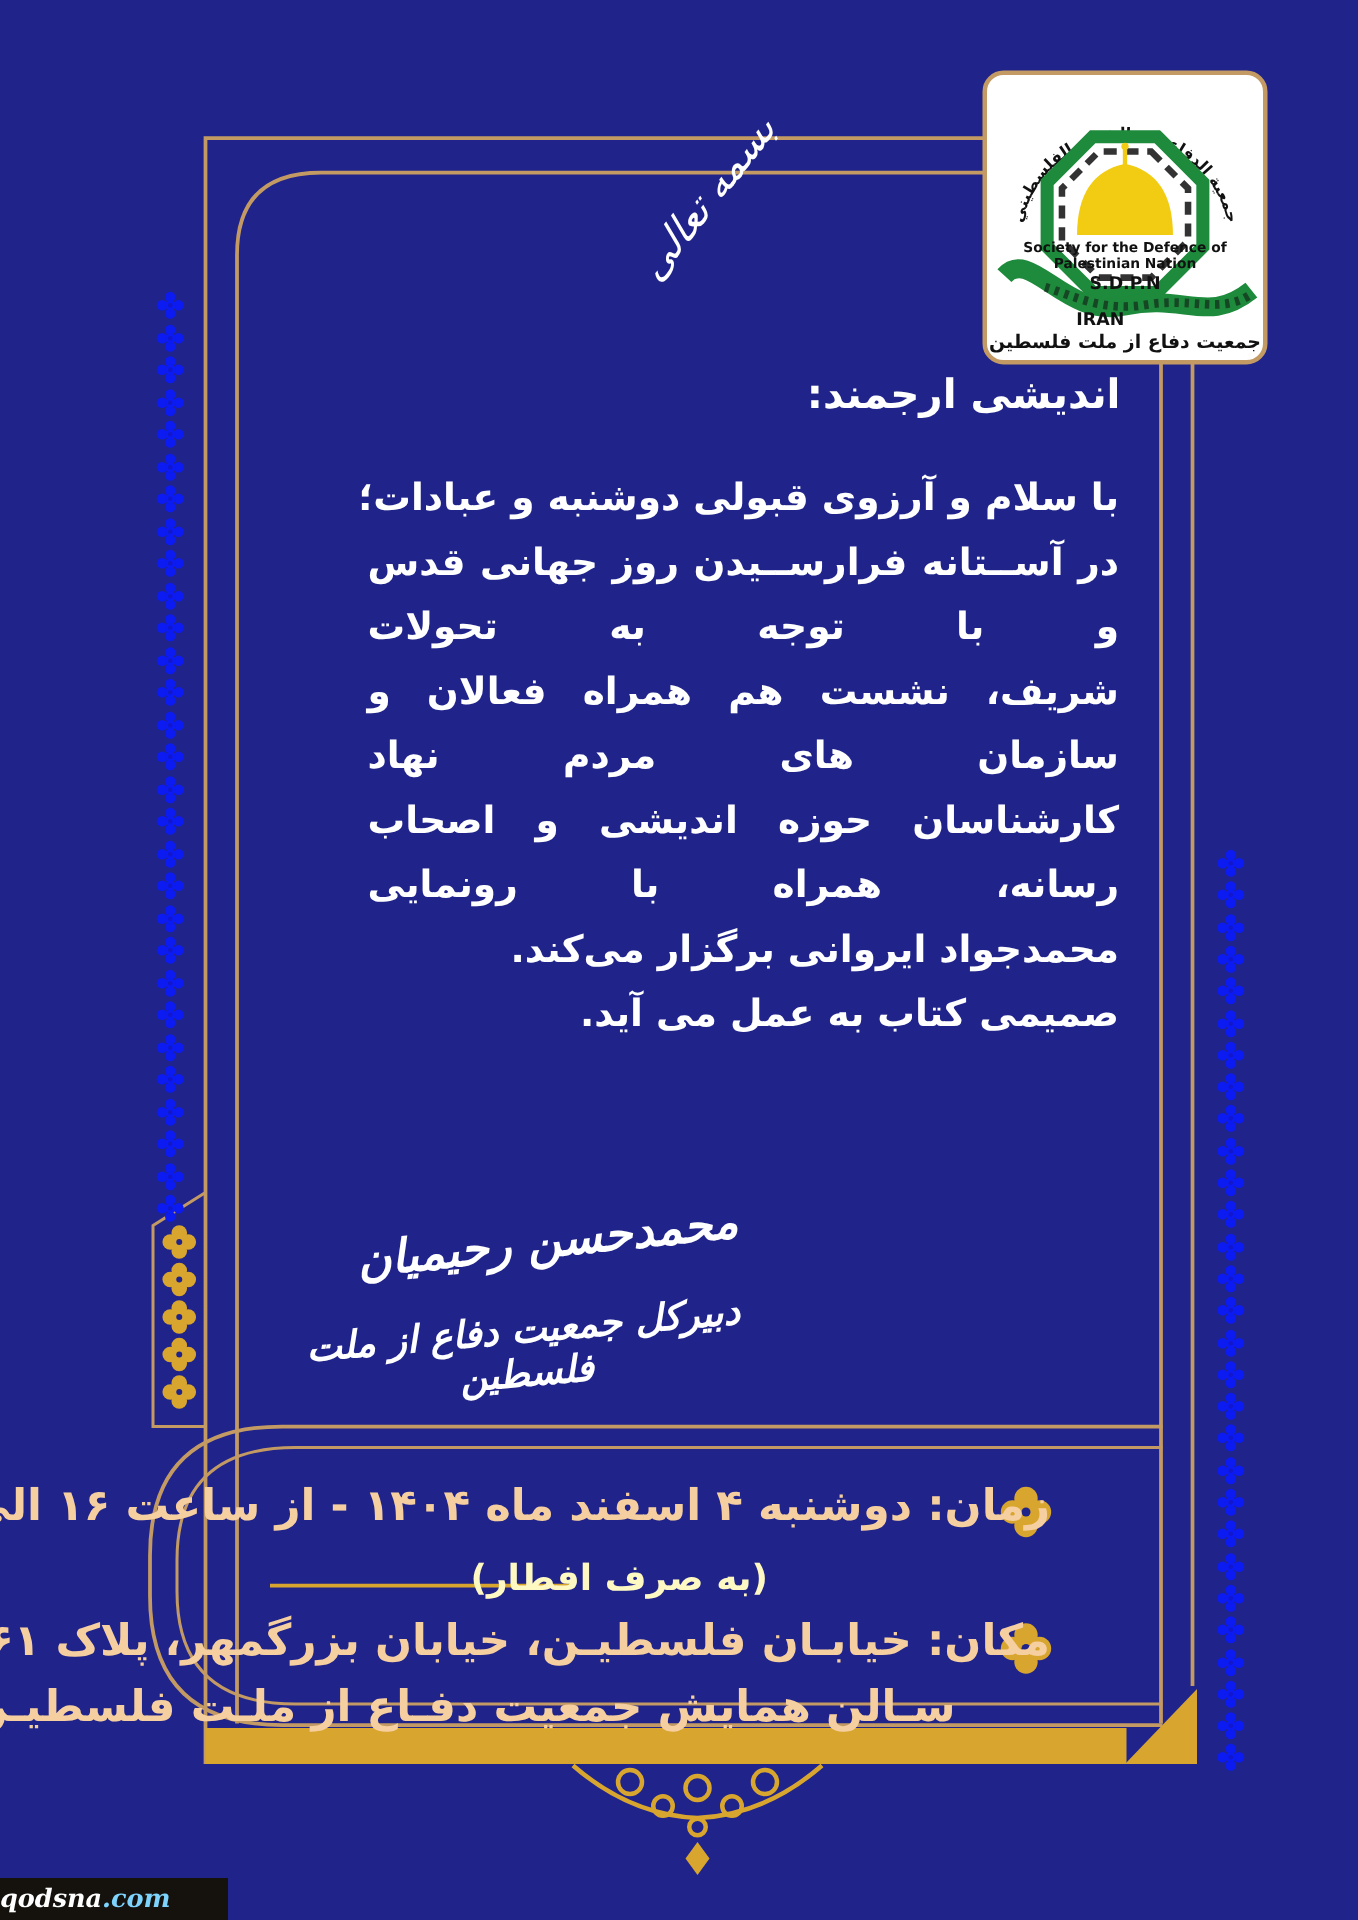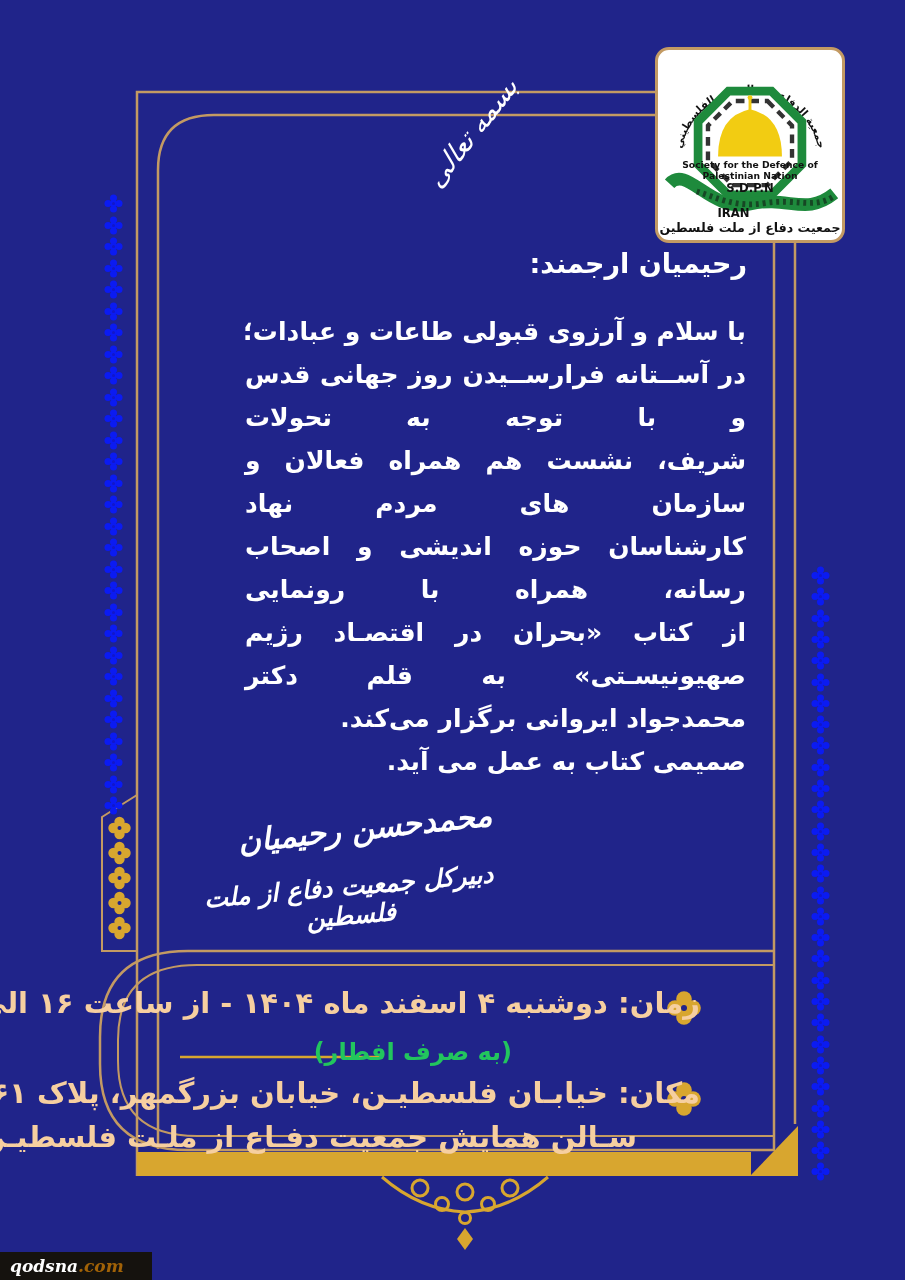--- a/index.html
+++ b/index.html
@@ -19,31 +19,31 @@
   .bismillah{left:392px;top:116px;width:160px;color:#fff;font-size:27px;font-style:italic;
              direction:rtl;text-align:center;transform:rotate(-52deg) skewX(-8deg);}
   .sig-name{left:215px;top:810px;width:300px;text-align:center;color:#fff;font-size:31px;
             font-style:italic;font-weight:bold;direction:rtl;transform:rotate(-6deg);}
   .sig-title{left:160px;top:872px;width:380px;text-align:center;color:#fff;font-size:25px;
              font-style:italic;font-weight:bold;direction:rtl;transform:rotate(-5deg);}
   
   .inforow{position:absolute;display:flex;align-items:center;gap:13px;direction:rtl;
            color:#f6cfa0;font-weight:bold;font-size:29px;white-space:nowrap;}
   .time-row{top:986px;right:205px;}
-  .iftar{top:1038px;right:393px;color:#22c55e;font-size:24px;font-weight:bold;direction:rtl;white-space:nowrap;}
+  .iftar{top:1038px;right:393px;color:#fef9c3;font-size:24px;font-weight:bold;direction:rtl;white-space:nowrap;}
   .loc-row{top:1076px;right:205px;}
   .venue{top:1120px;right:268px;color:#f6cfa0;font-weight:bold;font-size:29px;direction:rtl;white-space:nowrap;}
   
   .logobox{left:655px;top:47px;width:190px;height:196px;background:#fff;border:3px solid #c39a63;
            border-radius:14px;box-sizing:border-box;overflow:hidden;}
   
   .watermark{left:0;top:1252px;width:152px;height:28px;background:#15120e;display:flex;
-             align-items:center;padding-left:10px;box-sizing:border-box;
+             align-items:center;box-sizing:border-box;
              font-family:"DejaVu Serif",serif;font-style:italic;font-weight:bold;font-size:17px;color:#fff;}
-  .watermark .tld{color:#a16207;font-style:italic;}
+  .watermark .tld{color:#7dd3fc;font-style:italic;}
 </style>
 </head>
 <body>
 
 <div id="canvas">
 
   <svg class="abs" style="left:0;top:0;" width="905" height="1280" viewBox="0 0 905 1280">
     <defs>
       <g id="qfg" fill="#d8a62f">
         <circle cx="0" cy="-6" r="5.2"></circle>
@@ -86,28 +86,27 @@
         <circle cx="510" cy="1188" r="8"></circle>
       <circle cx="442" cy="1204" r="6.5"></circle>
         <circle cx="488" cy="1204" r="6.5"></circle>
       <circle cx="465" cy="1218" r="5.5"></circle>
       <polygon points="465,1228 473,1239 465,1250 457,1239" fill="#d8a62f" stroke="none"></polygon>
     </g>
   </svg>
 
   <div class="abs bismillah">بسمه تعالی</div>
 
-  <div class="abs salutation">رحیمیان ارجمند:</div>
+  <div class="abs salutation">اندیشی ارجمند:</div>
 
   <div class="abs bodyblock">
-    <div class="bline">با سلام و آرزوی قبولی طاعات و عبادات؛</div>
+    <div class="bline">با سلام و آرزوی قبولی دوشنبه و عبادات؛</div>
     <div class="bline just">در آســتانه فرارســیدن روز جهانی قدس و با توجه به تحولات</div>
     <div class="bline just">شریف، نشست هم همراه فعالان و سازمان های مردم نهاد</div>
     <div class="bline just">کارشناسان حوزه اندیشی و اصحاب رسانه، همراه با رونمایی</div>
-    <div class="bline just">از کتاب «بحران در اقتصـاد رژیم صهیونیسـتی» به قلم دکتر</div>
     <div class="bline">محمدجواد ایروانی برگزار می‌کند.</div>
     <div class="bline">صمیمی کتاب به عمل می آید.</div>
   </div>
 
   <div class="abs sig-name">محمدحسن رحیمیان</div>
   <div class="abs sig-title">دبیرکل جمعیت دفاع از ملت فلسطین</div>
 
   <div class="abs inforow time-row">
     <span>زمان: دوشنبه ۴ اسفند ماه ۱۴۰۴ - از ساعت ۱۶ الی ۱۸</span>
   </div>

